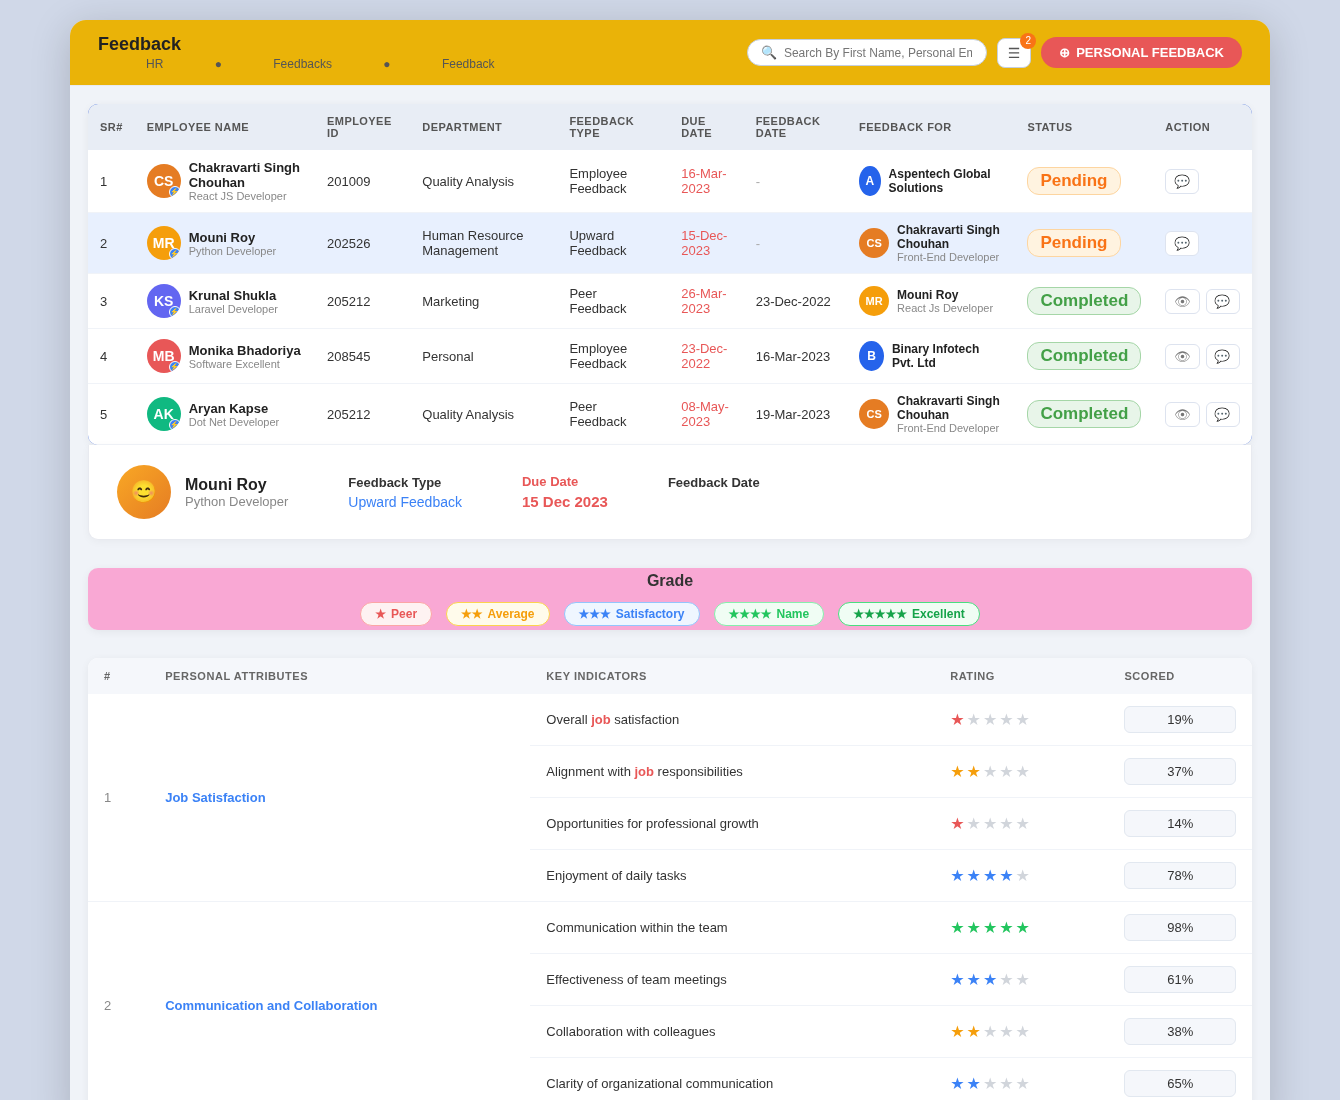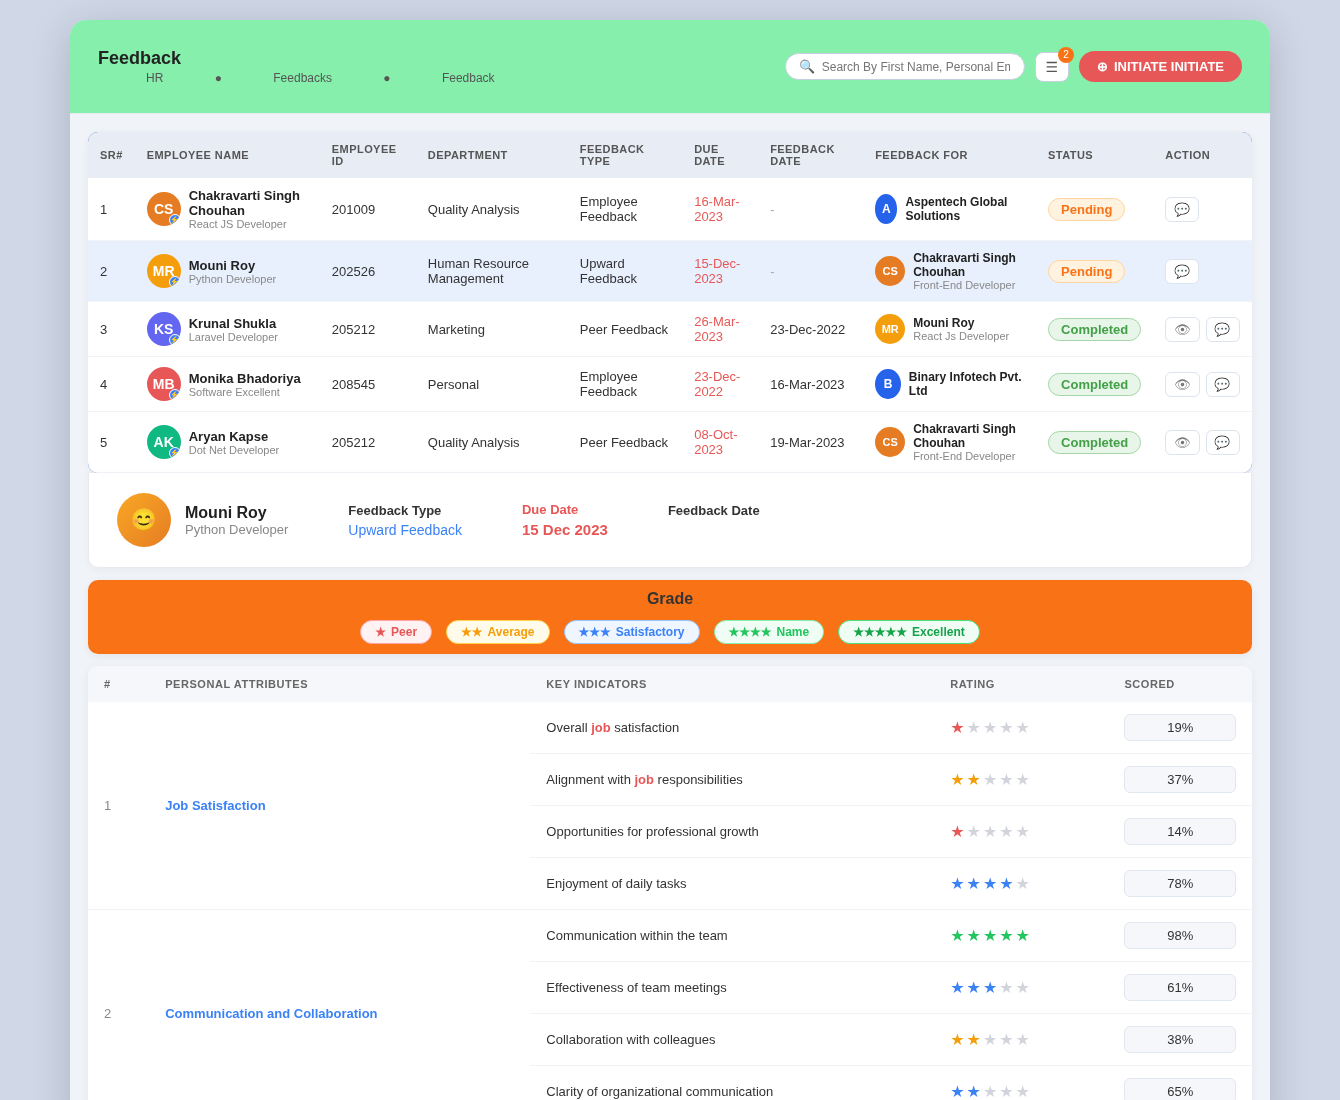--- a/index.html
+++ b/index.html
@@ -14,22 +14,22 @@
     }
     .window {
       background: #f0f3f8;
       border-radius: 16px;
       width: 1200px;
       box-shadow: 0 8px 40px rgba(0,0,0,0.18);
       overflow: hidden;
     }
     
     .header {
-      background: #86efac;
-      padding: 28px 28px;
+      background: #eab308;
+      padding: 14px 28px;
       display: flex;
       align-items: center;
       justify-content: space-between;
       border-bottom: 1px solid #e8eaf0;
     }
     .header-left .page-title {
       font-size: 18px;
       font-weight: 700;
       color: #222;
     }
@@ -157,21 +157,21 @@
     .emp-role { color: #888; font-size: 11px; }
     .date-red { color: #e85757; font-weight: 500; }
     .dash { color: #aaa; }
     .feedback-for-cell { display: flex; align-items: center; gap: 8px; }
     .feedback-for-name { font-weight: 600; color: #222; font-size: 12px; }
     .feedback-for-role { color: #888; font-size: 11px; }
     .status-badge {
       display: inline-block;
       padding: 3px 12px;
       border-radius: 12px;
-      font-size: 13px;
+      font-size: 17px;
       font-weight: 600;
     }
     .status-pending { background: #fff3e0; color: #f97316; border: 1px solid #fdd5a0; }
     .status-completed { background: #e8f5e9; color: #43a047; border: 1px solid #a5d6a7; }
     .action-btns { display: flex; gap: 6px; }
     .action-btn {
       border: 1px solid #dde3ef;
       background: #fff;
       border-radius: 6px;
       padding: 4px 8px;
@@ -212,24 +212,24 @@
     }
     .expanded-name { font-weight: 700; font-size: 16px; color: #222; }
     .expanded-role { color: #888; font-size: 13px; }
     .expanded-info-col { display: flex; flex-direction: column; gap: 4px; }
     .info-label { font-size: 13px; font-weight: 600; color: #333; }
     .info-value { font-size: 14px; color: #333; }
     .info-value.type { color: #3b82f6; font-weight: 500; }
     .info-value.due { color: #e85757; font-weight: 700; font-size: 15px; }
     
     .grade-section {
-      background: #f97316;
-      margin: 12px 18px;
+      background: #f9a8d4;
+      margin: 28px 18px;
       border-radius: 10px;
-      padding: 10px 24px;
+      padding: 4px 24px;
       box-shadow: 0 2px 8px rgba(0,0,0,0.06);
     }
     .grade-title { text-align: center; font-size: 16px; font-weight: 700; color: #333; margin-bottom: 12px; }
     .grade-legend {
       display: flex;
       justify-content: center;
       gap: 14px;
       flex-wrap: wrap;
     }
     .grade-pill {
@@ -318,21 +318,21 @@
       <div class="search-box">
         <span class="search-icon">🔍</span>
         <input type="text" placeholder="Search By First Name, Personal Em..." style="">
       </div>
       <button class="filter-btn">
         ☰
         <span class="badge">2</span>
       </button>
       <button class="initiate-btn">
         <span>⊕</span>
-        <span>INITIATE INITIATE</span>
+        <span>PERSONAL FEEDBACK</span>
       </button>
     </div>
   </div>
 
   <div class="table-section">
     <table>
       <thead>
         <tr>
           <th>SR#</th>
           <th>EMPLOYEE NAME</th>
@@ -502,21 +502,21 @@
               </div>
               <div>
                 <div class="emp-name">Aryan Kapse</div>
                 <div class="emp-role">Dot Net Developer</div>
               </div>
             </div>
           </td>
           <td>205212</td>
           <td>Quality Analysis</td>
           <td>Peer Feedback</td>
-          <td class="date-red">08-Oct-2023</td>
+          <td class="date-red">08-May-2023</td>
           <td>19-Mar-2023</td>
           <td>
             <div class="feedback-for-cell">
               <div class="avatar" style="background:#e57c23;width:30px;height:30px;font-size:11px;">CS</div>
               <div>
                 <div class="feedback-for-name">Chakravarti Singh Chouhan</div>
                 <div class="feedback-for-role">Front-End Developer</div>
               </div>
             </div>
           </td>

